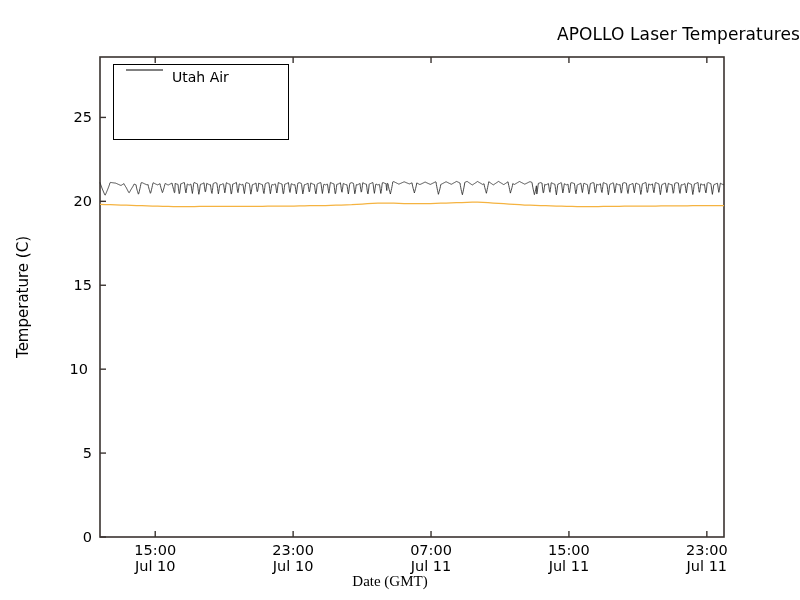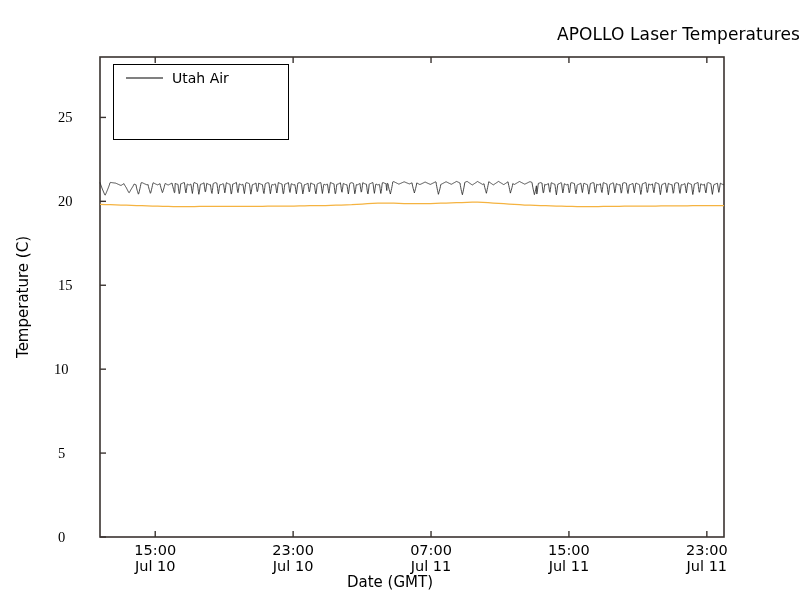--- a/index.html
+++ b/index.html
@@ -34,22 +34,22 @@
     left: 0;
     top: 0;
   }
   .tick-label {
     position: absolute;
     font-size: 14.5px;
     color: #000000;
     white-space: pre;
   }
   .ytick-label {
+    text-align: right;
     transform: translateY(-50%);
-    font-family: Liberation Serif, serif;
   }
   .xtick-label {
     text-align: center;
     transform: translateX(-50%);
     line-height: 1.12;
   }
   #ylabel {
     position: absolute;
     font-size: 15px;
     color: #000000;
@@ -58,35 +58,35 @@
     white-space: nowrap;
   }
   #xlabel {
     position: absolute;
     left: 0;
     top: 573px;
     width: 780px;
     text-align: center;
     font-size: 15px;
     color: #000000;
+    font-family: Liberation Serif, serif;
   }
   #legend-box {
     position: absolute;
     left: 113px;
     top: 64px;
     width: 176px;
     height: 76px;
     background: #ffffff;
     border: 1.3px solid #000000;
     box-sizing: border-box;
     padding: 4px 5px 4px 12px;
   }
   .legend-row {
     display: flex;
-    align-items: center;
     height: 17px;
   }
   .legend-swatch {
     width: 37px;
     height: 0;
     border-top-width: 2px;
     border-top-style: solid;
     margin-right: 9px;
     flex: 0 0 auto;
   }

